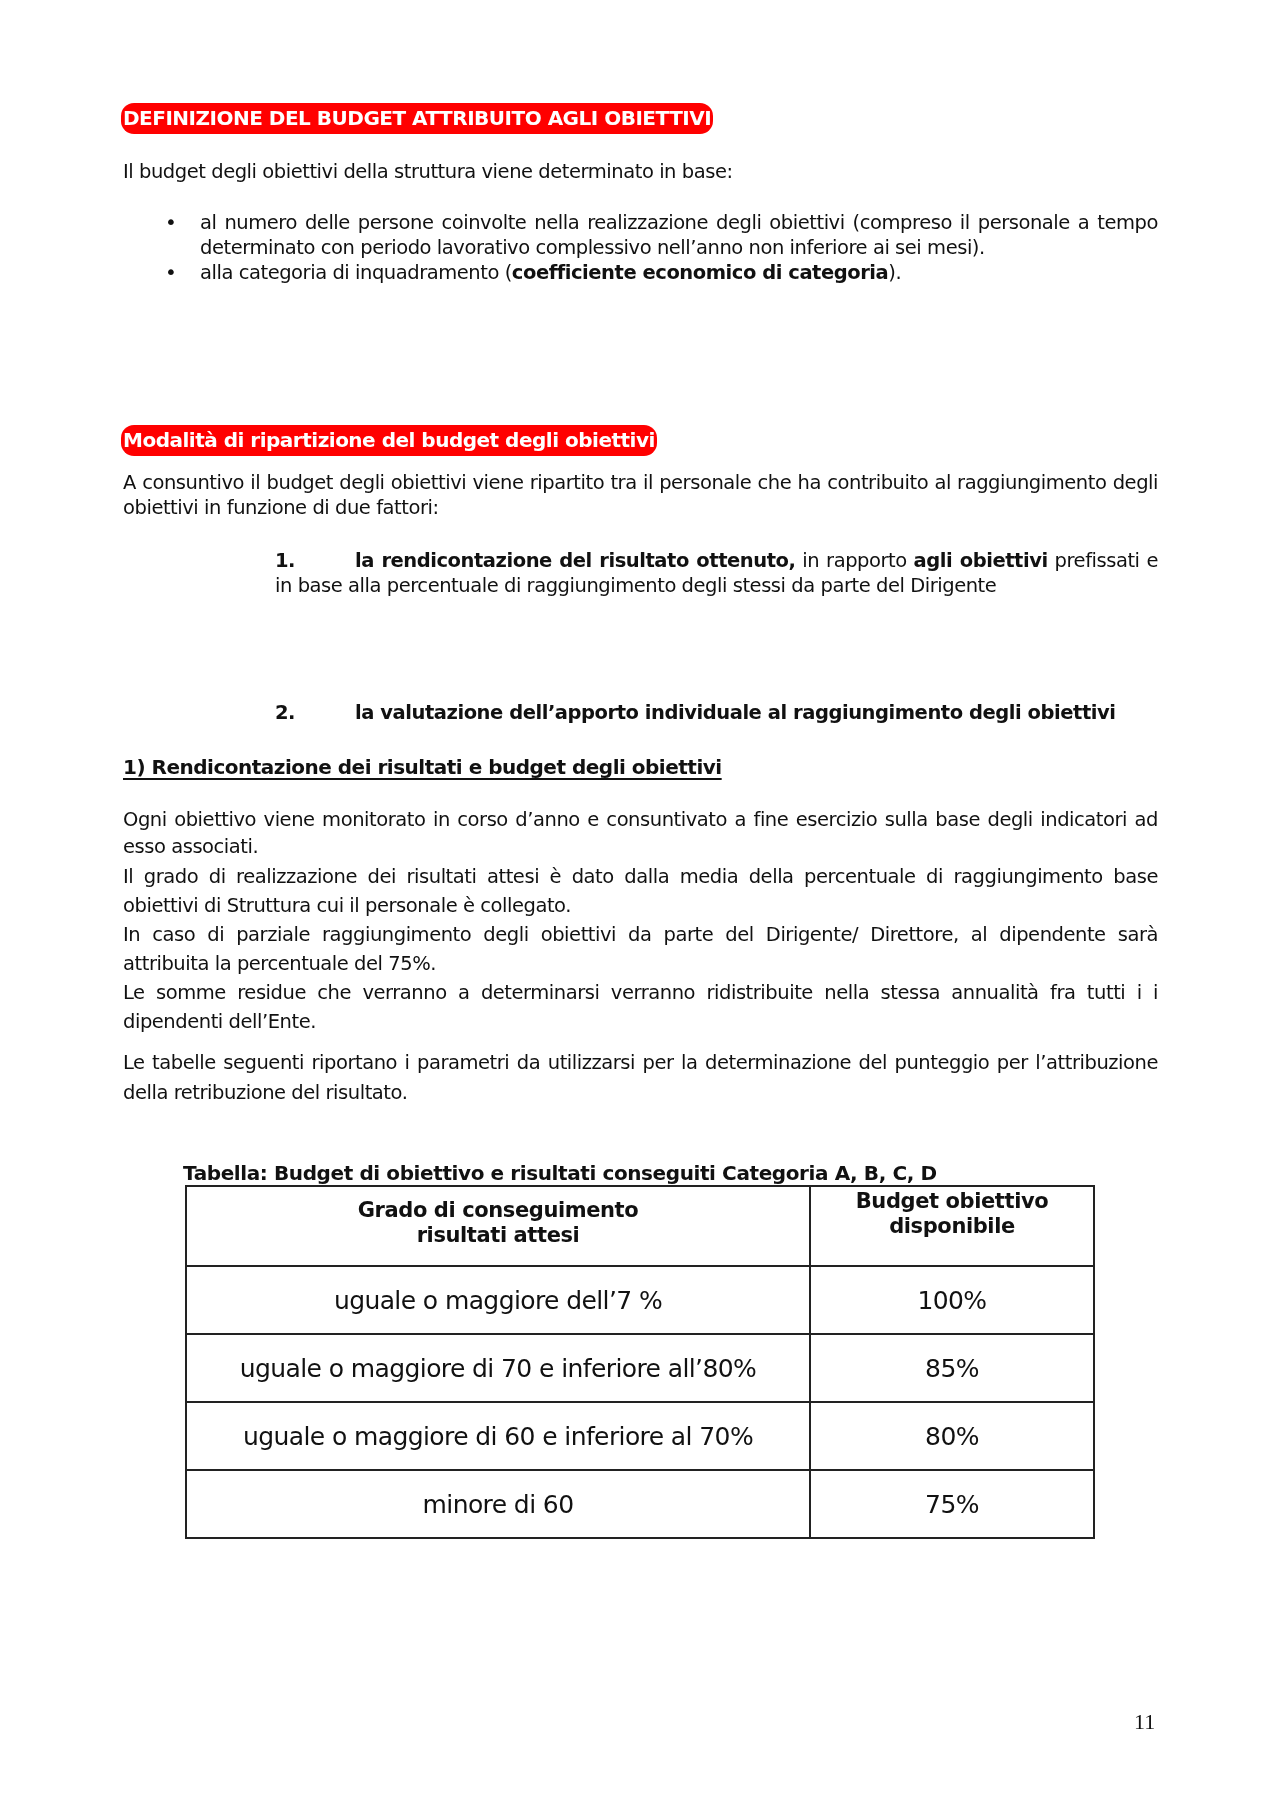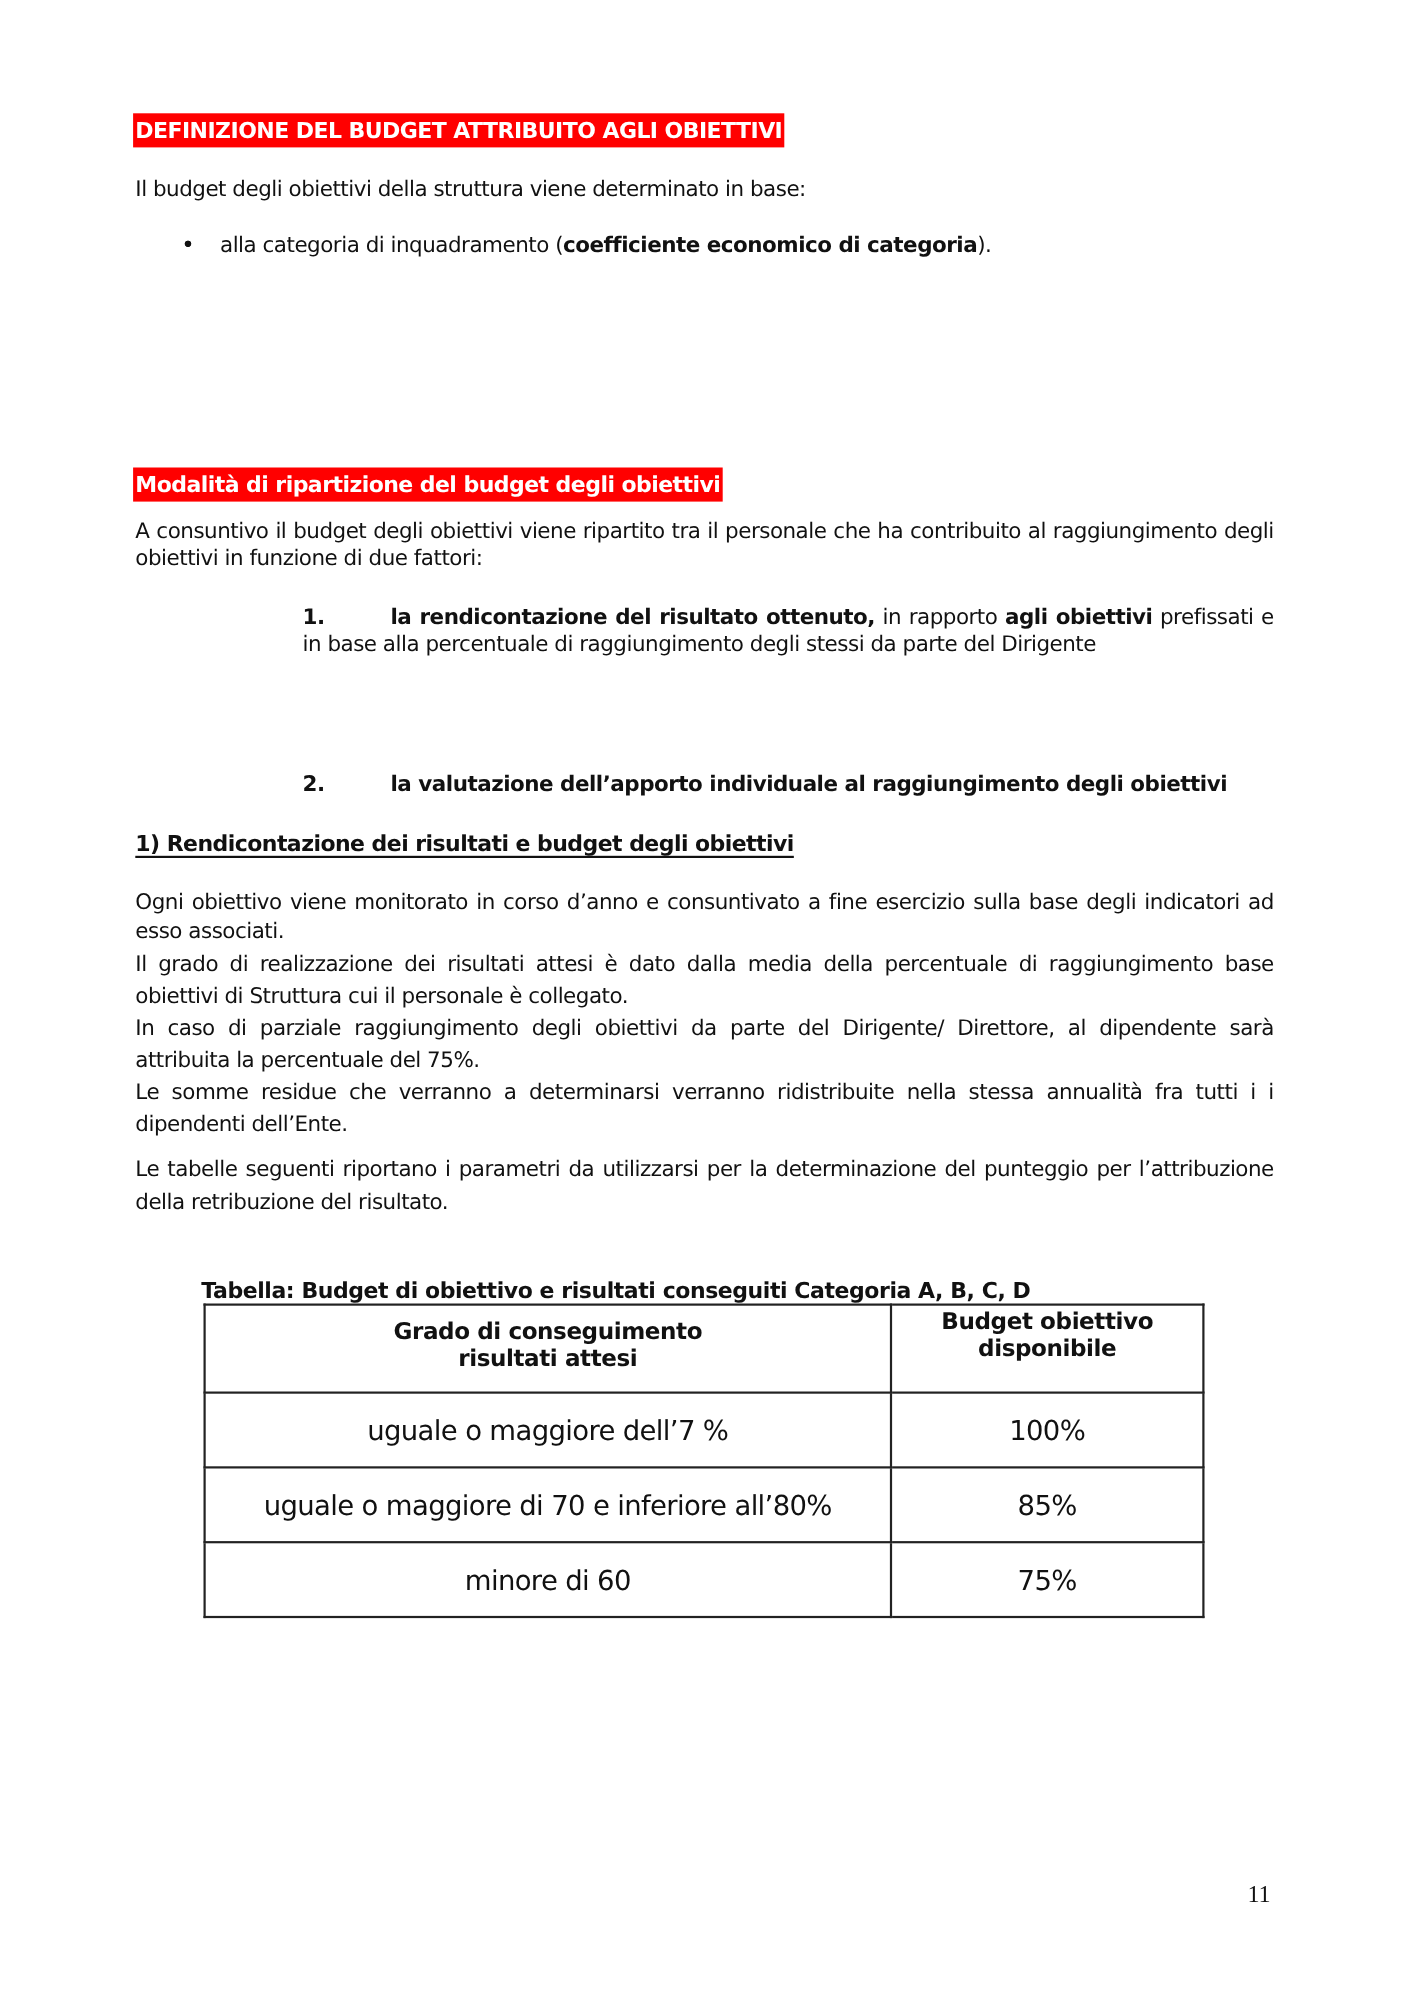--- a/index.html
+++ b/index.html
@@ -2,21 +2,21 @@
 <html><head>
 <meta charset="utf-8">
 <style>
   html, body { margin: 0; padding: 0; background: #ffffff; }
   body { width: 1280px; height: 1811px; position: relative; overflow: hidden;
          font-family: "DejaVu Sans", sans-serif; color: #111; }
   .page { position: absolute; left: 0; top: 0; width: 1280px; height: 1811px; background: #fff; }
   .blk { position: absolute; }
   .body-text { font-size: 19.5px; line-height: 25px; letter-spacing: -0.45px; text-align: justify; text-align-last: left; }
   .red-head { background: #ff0000; color: #ffffff; font-weight: bold; font-size: 20px; line-height: 31px;
-              padding: 0 2px; letter-spacing: -0.5px; display: inline-block; white-space: nowrap; }
+              padding: 0 2px; letter-spacing: -0.5px; display: inline-block; white-space: nowrap; border-radius: 13px; }
   .bullet-list { margin: 0; padding: 0; list-style: none; }
   .bullet-list li { position: relative; padding-left: 77px; }
   .bullet-dot { position: absolute; left: 42px; top: 0; font-size: 20px; }
   b { font-weight: bold; }
   .num-item { position: relative; }
   .num-label { display: inline-block; width: 80px; font-weight: bold; }
   .sec-head { font-weight: bold; font-size: 20px; letter-spacing: -0.5px; text-decoration: underline;
               text-underline-offset: 4px; text-decoration-thickness: 2px; white-space: nowrap; }
   .caption { font-weight: bold; font-size: 20px; letter-spacing: -0.4px; white-space: nowrap; }
   table.budget { position: absolute; left: 185px; top: 1185px; width: 910px; border-collapse: collapse; }
@@ -35,20 +35,21 @@
   <div class="blk" style="left:121px; top:103px;">
     <span class="red-head">DEFINIZIONE DEL BUDGET ATTRIBUITO AGLI OBIETTIVI</span>
   </div>
 
   <div class="blk body-text" style="left:123px; top:159px; width:1035px;">Il budget degli obiettivi della struttura viene determinato in base:</div>
 
   <div class="blk body-text" style="left:123px; top:210px; width:1035px;">
     <ul class="bullet-list">
       <li>
         <span class="bullet-dot">•</span>
+        <span>al numero delle persone coinvolte nella realizzazione degli obiettivi (compreso il personale a tempo determinato con periodo lavorativo complessivo nell’anno non inferiore ai sei mesi).</span>
       </li>
       <li>
         <span class="bullet-dot">•</span>
         <span>alla categoria di inquadramento (</span><b>coefficiente economico di categoria</b><span>).</span>
       </li>
     </ul>
   </div>
 
   <div class="blk" style="left:121px; top:425px;">
     <span class="red-head">Modalità di ripartizione del budget degli obiettivi</span>
@@ -101,20 +102,24 @@
     <tbody>
       <tr>
         <td>uguale o maggiore dell’7 %</td>
         <td>100%</td>
       </tr>
       <tr>
         <td>uguale o maggiore di 70 e inferiore all’80%</td>
         <td>85%</td>
       </tr>
       <tr>
+        <td>uguale o maggiore di 60 e inferiore al 70%</td>
+        <td>80%</td>
+      </tr>
+      <tr>
         <td>minore di 60</td>
         <td>75%</td>
       </tr>
     </tbody>
   </table>
 
   <div class="blk page-num" style="left:1134px; top:1709px;">11</div>
 
 </div>
 

